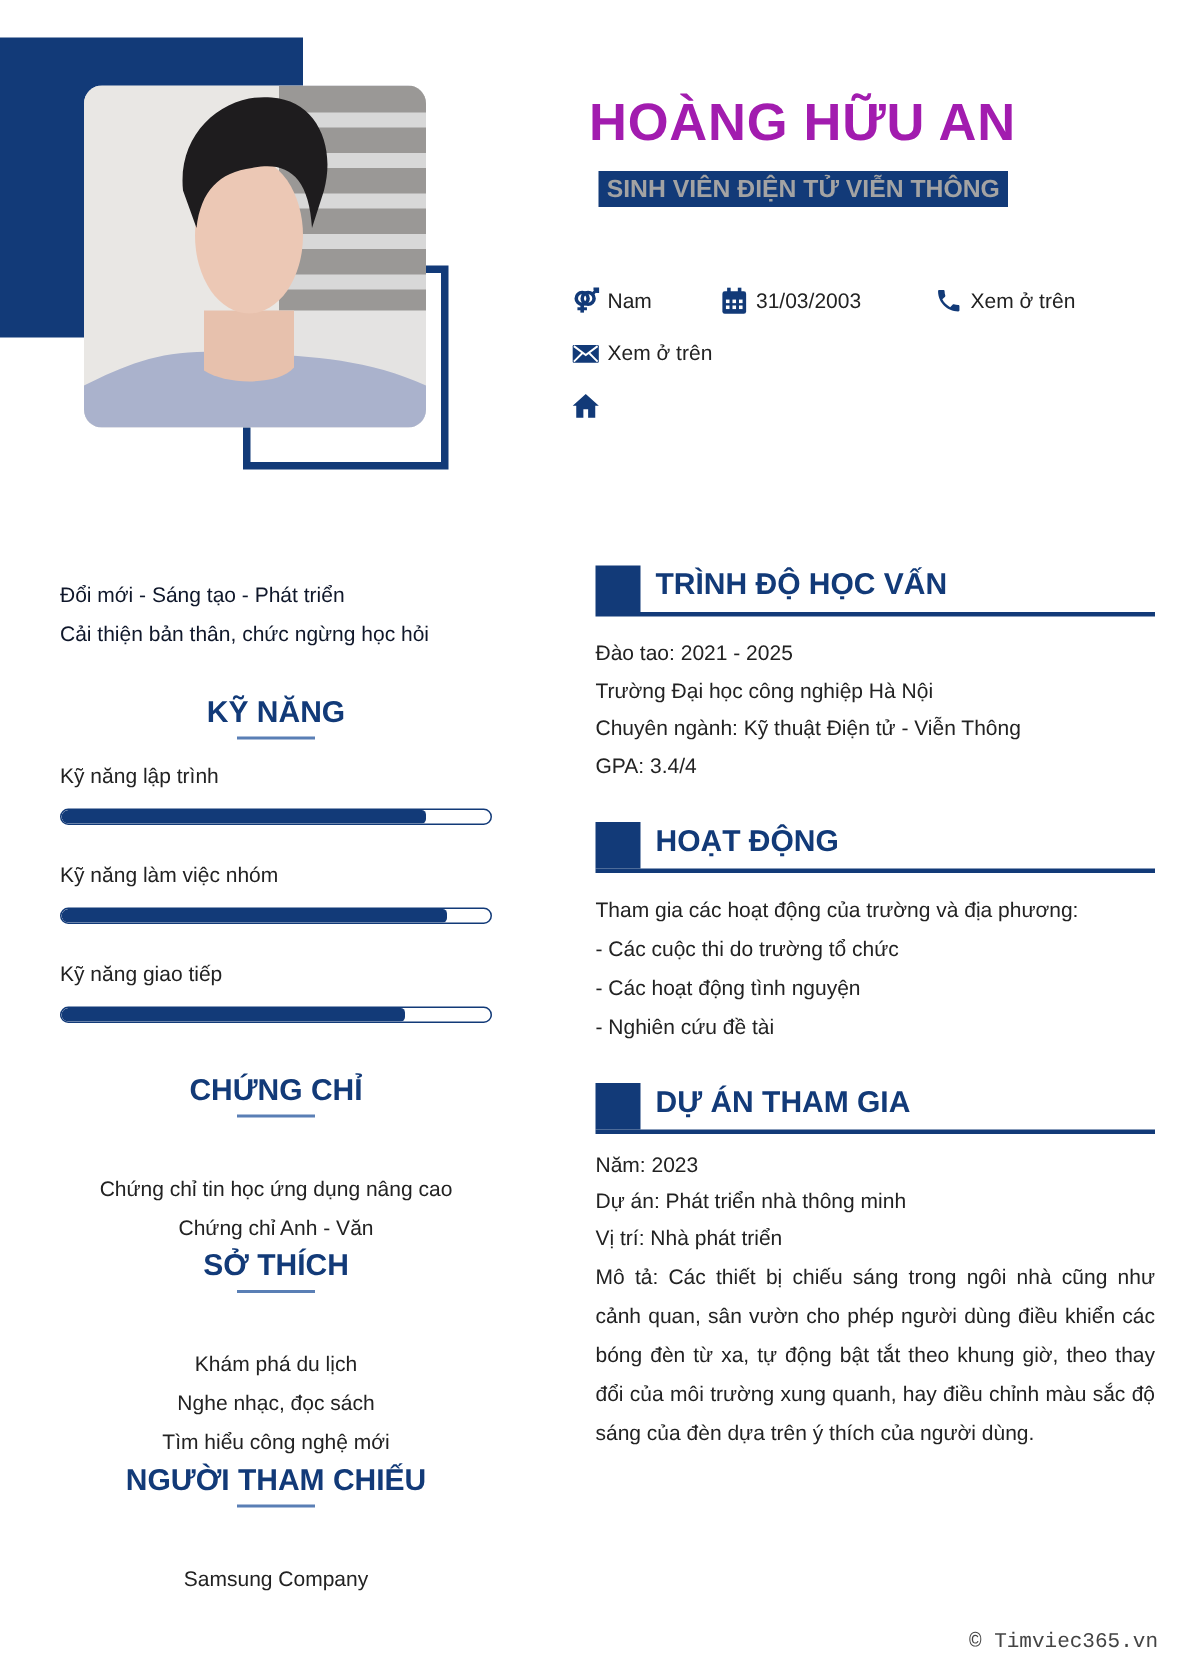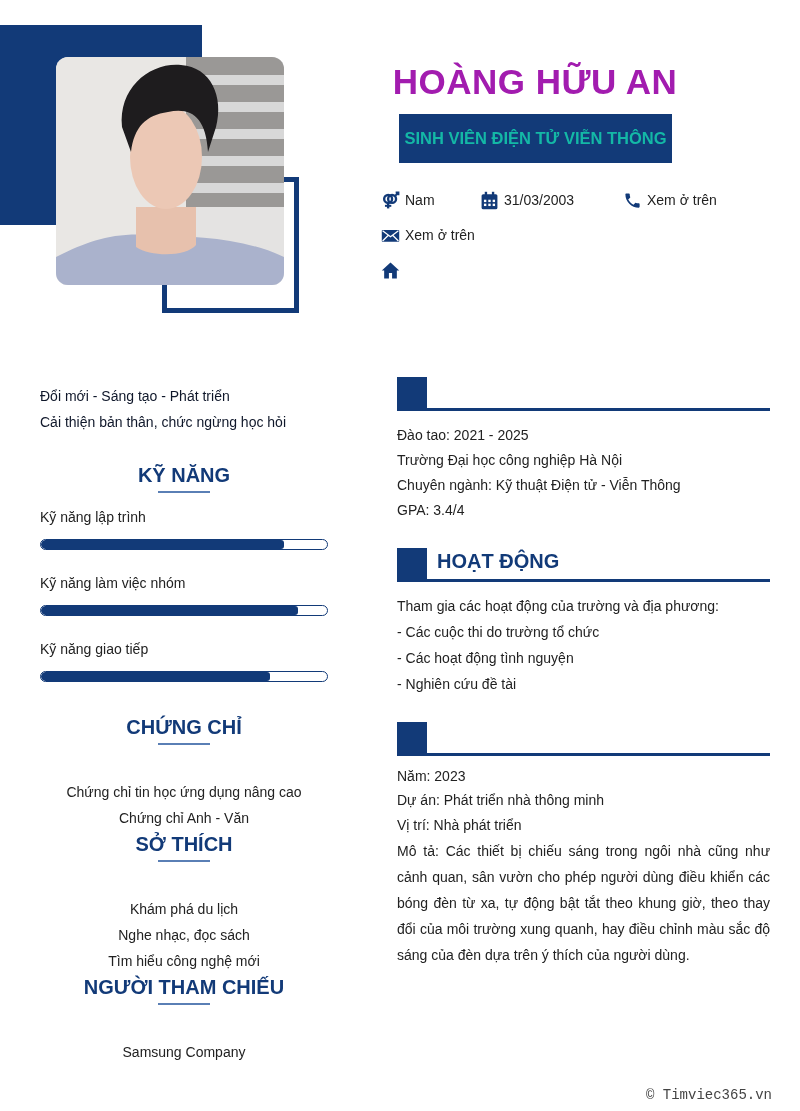--- a/index.html
+++ b/index.html
@@ -5,21 +5,21 @@
   * { box-sizing: border-box; margin: 0; padding: 0; }
   html, body { width: 800px; height: 1111px; background: #ffffff; overflow: hidden; }
   body { position: relative; font-family: "Liberation Sans", "DejaVu Sans", sans-serif; color: #222; }
 
   .blue-block { position: absolute; left: 0; top: 25px; width: 202px; height: 200px; background: #123a78; }
   .frame { position: absolute; left: 162px; top: 177px; width: 137px; height: 136px; border: 5px solid #123a78; }
   .photo { position: absolute; left: 56px; top: 57px; width: 228px; height: 228px; border-radius: 12px; overflow: hidden; background: #cfd3dc; }
   .photo svg { width: 100%; height: 100%; display: block; }
 
   .name { position: absolute; left: 370px; top: 62px; width: 330px; text-align: center; font-size: 35px; font-weight: bold; color: #a21caf; letter-spacing: 0.5px; }
-  .title-badge { position: absolute; left: 399px; top: 114px; width: 273px; height: 49px; background: #123a78; color: #14b8a6; font-size: 16.5px; font-weight: bold; display: flex; align-items: center; justify-content: center; }
+  .title-badge { position: absolute; left: 399px; top: 114px; width: 273px; height: 24px; background: #123a78; color: #a3a3a3; font-size: 16.5px; font-weight: bold; display: flex; align-items: center; justify-content: center; }
 
   .info-item { position: absolute; display: flex; align-items: center; font-size: 14px; color: #222; height: 20px; }
   .info-item .ic { width: 20px; height: 20px; margin-right: 5px; display: inline-flex; align-items: center; justify-content: center; }
   .info-item .ic svg { width: 19px; height: 19px; fill: #123a78; }
 
   .motto { position: absolute; left: 40px; width: 288px; text-align: left; font-size: 14px; color: #0f172a; }
 
   .l-heading { position: absolute; left: 40px; width: 288px; text-align: center; font-size: 20px; font-weight: bold; color: #123a78; }
   .l-rule { position: absolute; left: 158px; width: 52px; height: 2px; background: #5a7fb5; }
   .l-line { position: absolute; left: 40px; width: 288px; text-align: center; font-size: 14px; color: #222; margin-top: 27px; }
@@ -149,36 +149,38 @@
 <div class="l-line" style="top:874px;">Khám phá du lịch</div>
 <div class="l-line" style="top:900px;">Nghe nhạc, đọc sách</div>
 <div class="l-line" style="top:926px;">Tìm hiểu công nghệ mới</div>
 
 <div class="l-heading" style="top:976px;">NGƯỜI THAM CHIẾU</div>
 <div class="l-rule" style="top:1003px;"></div>
 <div class="l-line" style="top:1017px;">Samsung Company</div>
 
 <div class="r-head" style="top:377px;">
   <div class="sq"></div>
+  <div class="txt">TRÌNH ĐỘ HỌC VẤN</div>
 </div>
 <div class="r-line" style="top:427px;">Đào tao: 2021 - 2025</div>
 <div class="r-line" style="top:452px;">Trường Đại học công nghiệp Hà Nội</div>
 <div class="r-line" style="top:477px;">Chuyên ngành: Kỹ thuật Điện tử - Viễn Thông</div>
 <div class="r-line" style="top:502px;">GPA: 3.4/4</div>
 
 <div class="r-head" style="top:548px;">
   <div class="sq"></div>
   <div class="txt">HOẠT ĐỘNG</div>
 </div>
 <div class="r-line" style="top:598px;">Tham gia các hoạt động của trường và địa phương:</div>
 <div class="r-line" style="top:624px;">- Các cuộc thi do trường tổ chức</div>
 <div class="r-line" style="top:650px;">- Các hoạt động tình nguyện</div>
 <div class="r-line" style="top:676px;">- Nghiên cứu đề tài</div>
 
 <div class="r-head" style="top:722px;">
   <div class="sq"></div>
+  <div class="txt">DỰ ÁN THAM GIA</div>
 </div>
 <div class="r-line" style="top:768px;">Năm: 2023</div>
 <div class="r-line" style="top:792px;">Dự án: Phát triển nhà thông minh</div>
 <div class="r-line" style="top:817px;">Vị trí: Nhà phát triển</div>
 <div class="r-para" style="top:838px;">Mô tả: Các thiết bị chiếu sáng trong ngôi nhà cũng như cảnh quan, sân vườn cho phép người dùng điều khiển các bóng đèn từ xa, tự động bật tắt theo khung giờ, theo thay đổi của môi trường xung quanh, hay điều chỉnh màu sắc độ sáng của đèn dựa trên ý thích của người dùng.</div>
 
 <div class="footer">© Timviec365.vn</div>
 
 </body></html>

